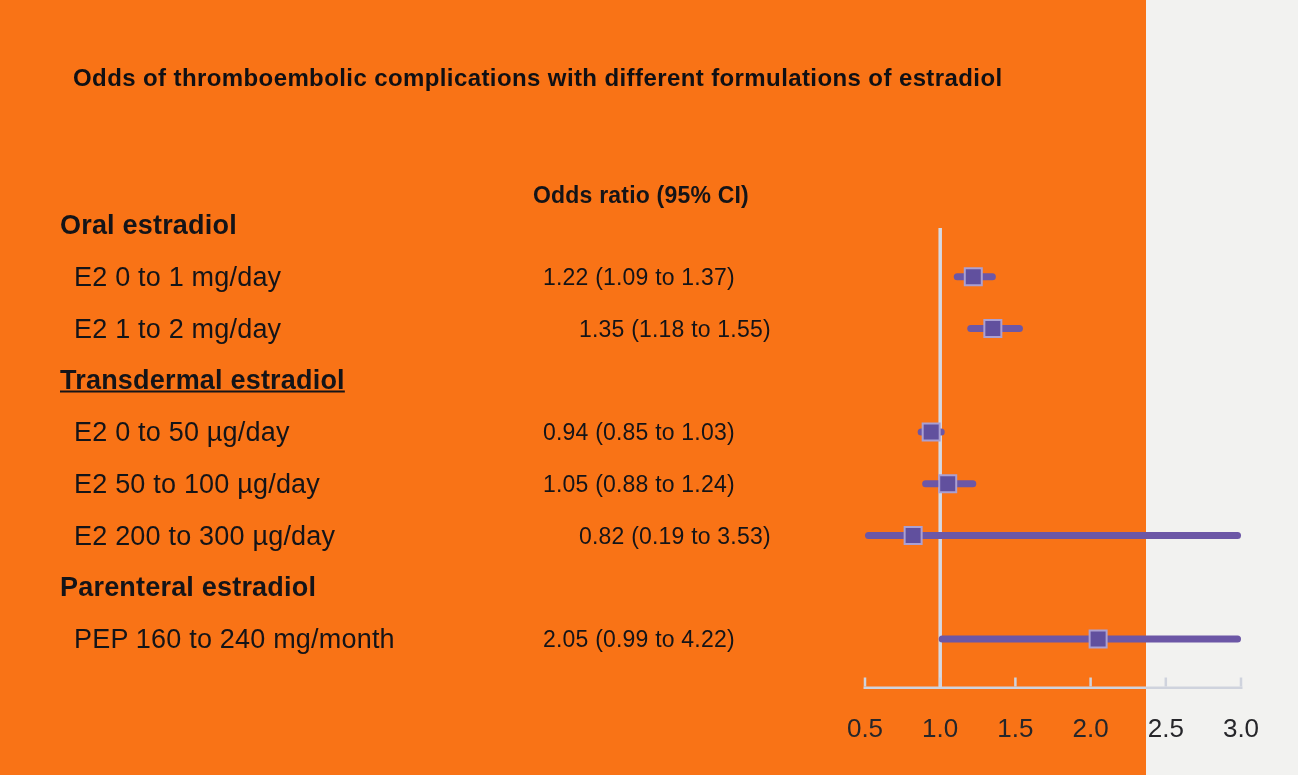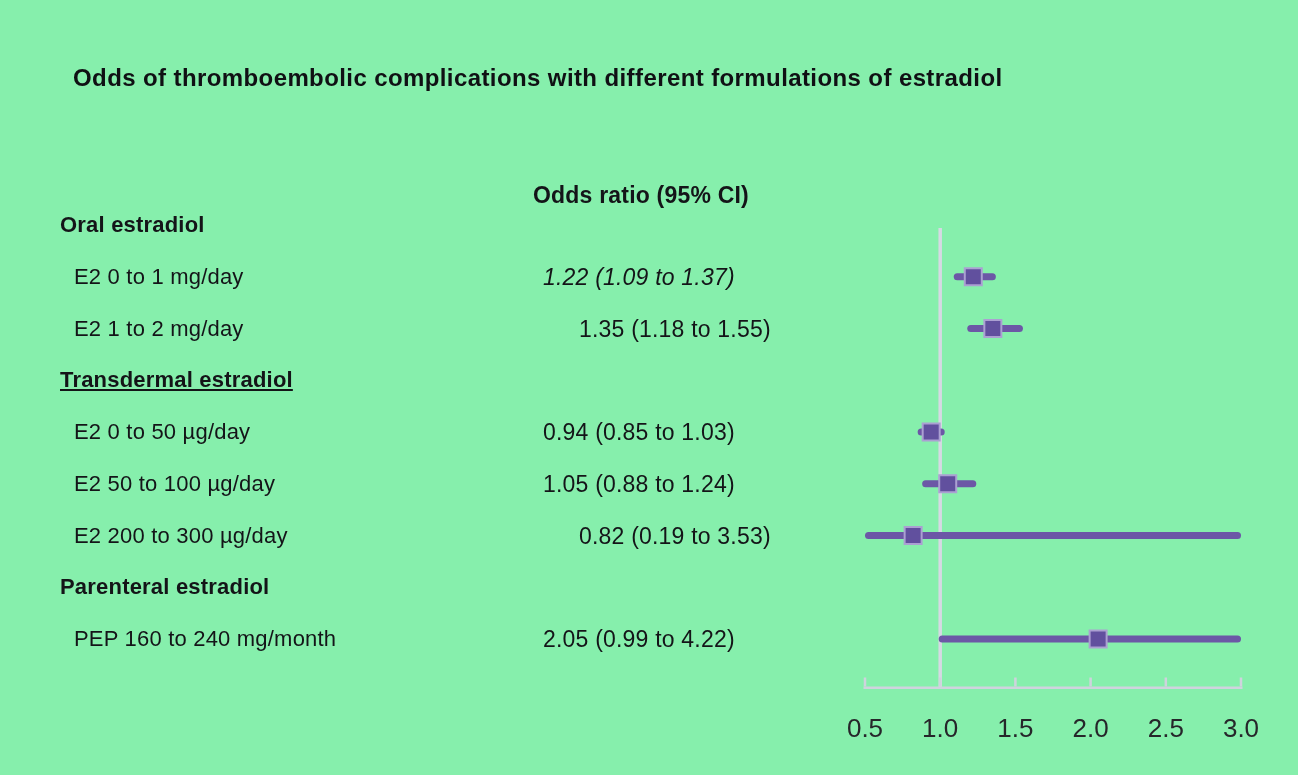--- a/index.html
+++ b/index.html
@@ -4,51 +4,51 @@
 <style>
   html, body { margin: 0; padding: 0; }
   body {
     width: 1298px; height: 775px;
     background: #f2f2f0;
     font-family: "Liberation Sans", sans-serif;
     overflow: hidden;
   }
   .canvas {
     position: relative;
-    width: 1298px; height: 775px;
-    background: #86efac;
+    width: 1146px; height: 775px;
+    background: #f97316;
     color: #141418;
   }
   .abs { position: absolute; transform: translateY(-50%); white-space: nowrap; }
   .title {
     left: 73px; top: 78px;
     font-size: 24px; font-weight: 700; letter-spacing: 0.4px; color: #101014;
   }
   .col-header { font-size: 23px; font-weight: 700; letter-spacing: 0.2px; }
-  .row-label { font-size: 22px; letter-spacing: 0.2px; }
+  .row-label { font-size: 27px; letter-spacing: 0.2px; }
   .row-label.group { font-weight: 700; }
   .or-text { font-size: 23px; letter-spacing: 0.2px; }
   svg#plot { position: absolute; left: 0; top: 0; }
   .ticklabel {
     font-family: "Liberation Sans", sans-serif;
     font-size: 26px; fill: #26262a;
   }
 </style>
 </head>
 <body>
 
 <div class="canvas">
   <div class="abs title">Odds of thromboembolic complications with different formulations of estradiol</div>
 
   <div class="abs col-header" style="left:533px; top:159px;margin-top:36px;">Odds ratio (95% CI)</div>
 
   <div id="rows">
       <div class="abs row-label group" style="left: 60px; top: 225px;">Oral estradiol</div>
       <div class="abs row-label" style="left: 74px; top: 276.75px;">E2 0 to 1 mg/day</div>
-      <div class="abs or-text" style="left: 543px; top: 276.75px; font-style: italic;">1.22 (1.09 to 1.37)</div>
+      <div class="abs or-text" style="left: 543px; top: 276.75px;">1.22 (1.09 to 1.37)</div>
       <div class="abs row-label" style="left: 74px; top: 328.5px;">E2 1 to 2 mg/day</div>
       <div class="abs or-text" style="left: 543px; top: 328.5px; margin-left: 36px;">1.35 (1.18 to 1.55)</div>
       <div class="abs row-label group" style="left: 60px; top: 380.25px; text-decoration: underline;">Transdermal estradiol</div>
       <div class="abs row-label" style="left: 74px; top: 432px;">E2 0 to 50 µg/day</div>
       <div class="abs or-text" style="left: 543px; top: 432px;">0.94 (0.85 to 1.03)</div>
       <div class="abs row-label" style="left: 74px; top: 483.75px;">E2 50 to 100 µg/day</div>
       <div class="abs or-text" style="left: 543px; top: 483.75px;">1.05 (0.88 to 1.24)</div>
       <div class="abs row-label" style="left: 74px; top: 535.5px;">E2 200 to 300 µg/day</div>
       <div class="abs or-text" style="left: 543px; top: 535.5px; margin-left: 36px;">0.82 (0.19 to 3.53)</div>
       <div class="abs row-label group" style="left: 60px; top: 587.25px;">Parenteral estradiol</div>

